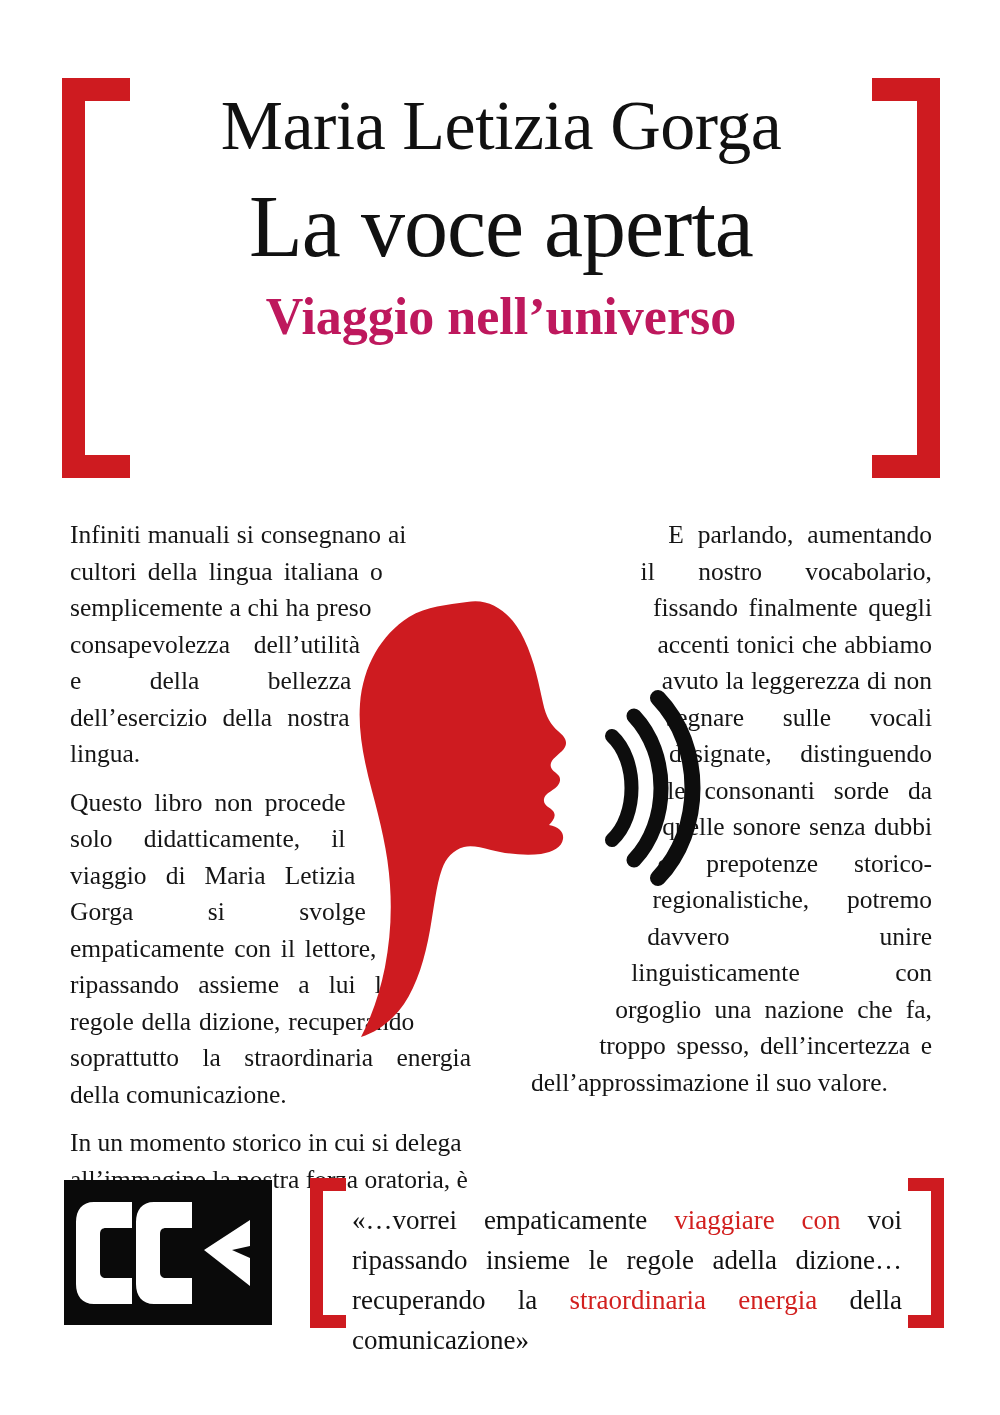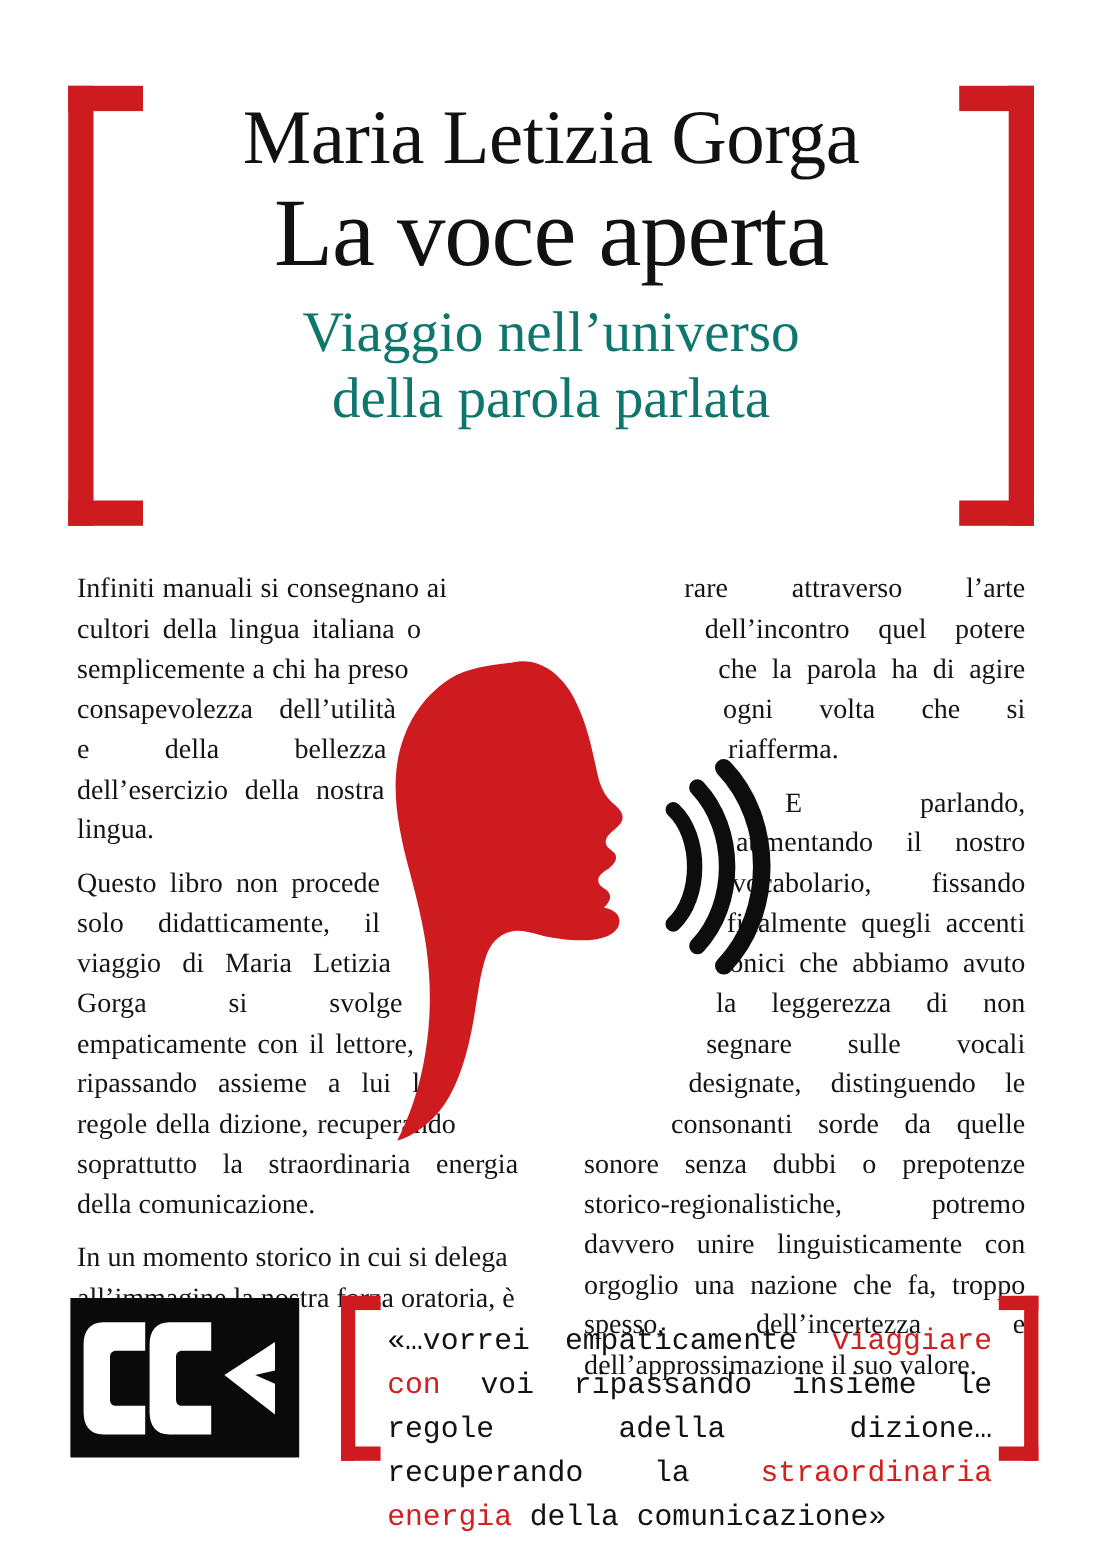--- a/index.html
+++ b/index.html
@@ -78,28 +78,28 @@
     font-weight: 400;
     color: #111111;
     white-space: nowrap;
   }
   .book-title {
     font-size: 88px;
     line-height: 1.04;
     letter-spacing: -1px;
     font-weight: 400;
     color: #111111;
-    margin-top: 6px;
+    margin-top: 20px;
     white-space: nowrap;
   }
   .subtitle {
     font-size: 52px;
     line-height: 1.16;
-    font-weight: 400;
-    color: #0f766e;
+    font-weight: 700;
+    color: #be185d;
     margin-top: 14px;
   }
 
   
   .blurb {
     position: absolute;
     left: 58px;
     top: 505px;
     width: 886px;
     height: 640px;
@@ -161,21 +161,20 @@
   }
   .illustration svg { display: block; width: 100%; height: 100%; }
 
   
   .footer {
     position: absolute;
     left: 58px;
     top: 1180px;
     width: 886px;
     height: 150px;
-    font-family: Liberation Mono, monospace;
   }
 
   .publisher-logo {
     position: absolute;
     left: 6px;
     top: 0;
     width: 208px;
     height: 145px;
     background: #0a0a0a;
   }
@@ -245,37 +244,35 @@
     <div class="bracket bracket-right">
       <span class="arm top"></span>
       <span class="arm bottom"></span>
     </div>
 
     <div class="title-inner">
       <div class="author-name">Maria Letizia Gorga</div>
       <div class="book-title">La voce aperta</div>
       <div class="subtitle">
         <div>Viaggio nell’universo</div>
-        <div>della parola parlata</div>
       </div>
     </div>
   </div>
 
   <div class="blurb">
 
     <div class="col col-left">
       <div class="wrap-head-left"></div>
       <p>Infiniti manuali si consegnano ai cultori della lingua italiana o semplicemente a chi ha preso consapevolezza dell’utilità e della bellezza dell’esercizio della nostra lingua.</p>
       <p>Questo libro non procede solo didatticamente, il viaggio di Maria Letizia Gorga si svolge empaticamente con il lettore, ripassando assieme a lui le regole della dizione, recuperando soprattutto la straordinaria energia della comunicazione.</p>
       <p class="ragged">In un momento storico in cui si delega all’immagine la nostra forza oratoria, è giusto recupe-</p>
     </div>
 
     <div class="col col-right">
       <div class="wrap-head-right"></div>
-      <p>rare attraverso l’arte dell’incontro quel potere che la parola ha di agire ogni volta che si riafferma.</p>
       <p class="indented"><span>E parlando, aumentando il nostro vocabolario, fissando finalmente quegli accenti tonici che abbiamo avuto la leggerezza di non segnare sulle vocali designate, distinguendo le consonanti sorde da quelle sonore senza dubbi o prepotenze storico-regionalistiche, potremo davvero unire linguisticamente con orgoglio una nazione che fa, troppo spesso, dell’incertezza e dell’approssimazione il suo </span><span class="ital">valore</span><span>.</span></p>
     </div>
   </div>
 
   <div class="illustration">
     <svg viewBox="0 0 400 480" xmlns="http://www.w3.org/2000/svg" aria-hidden="true">
 
       <path fill="#ce1b20" d="M137,27
                C162,22 183,40 194,64
                C205,87 209,110 213,128

